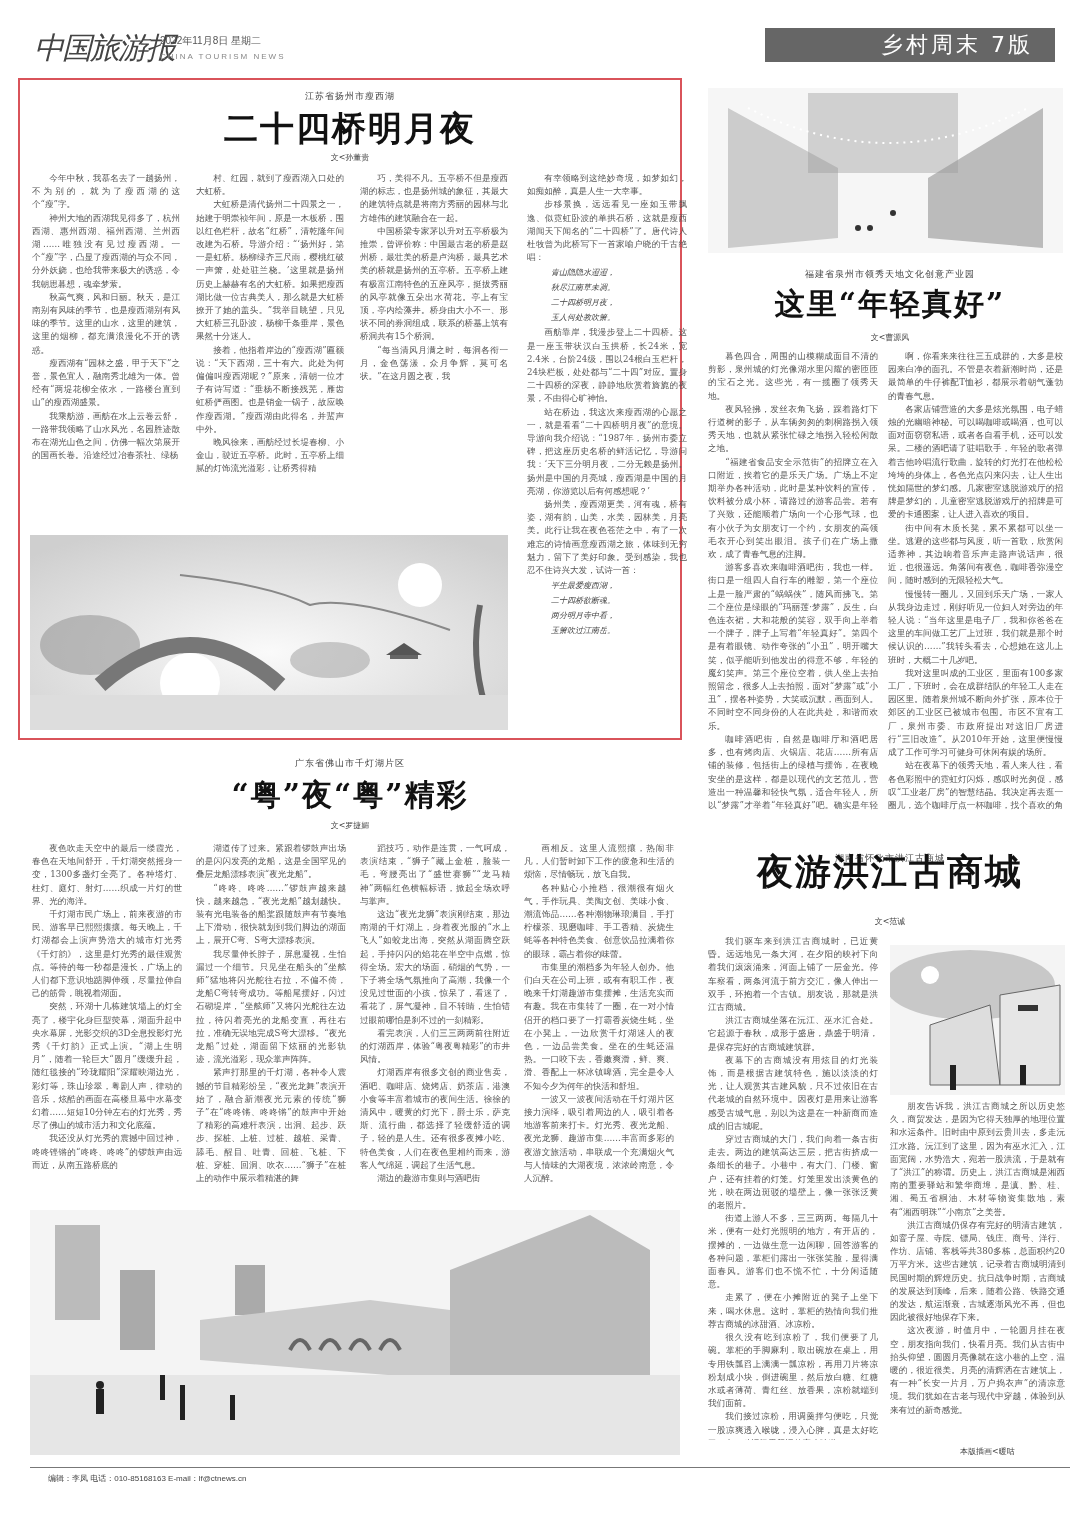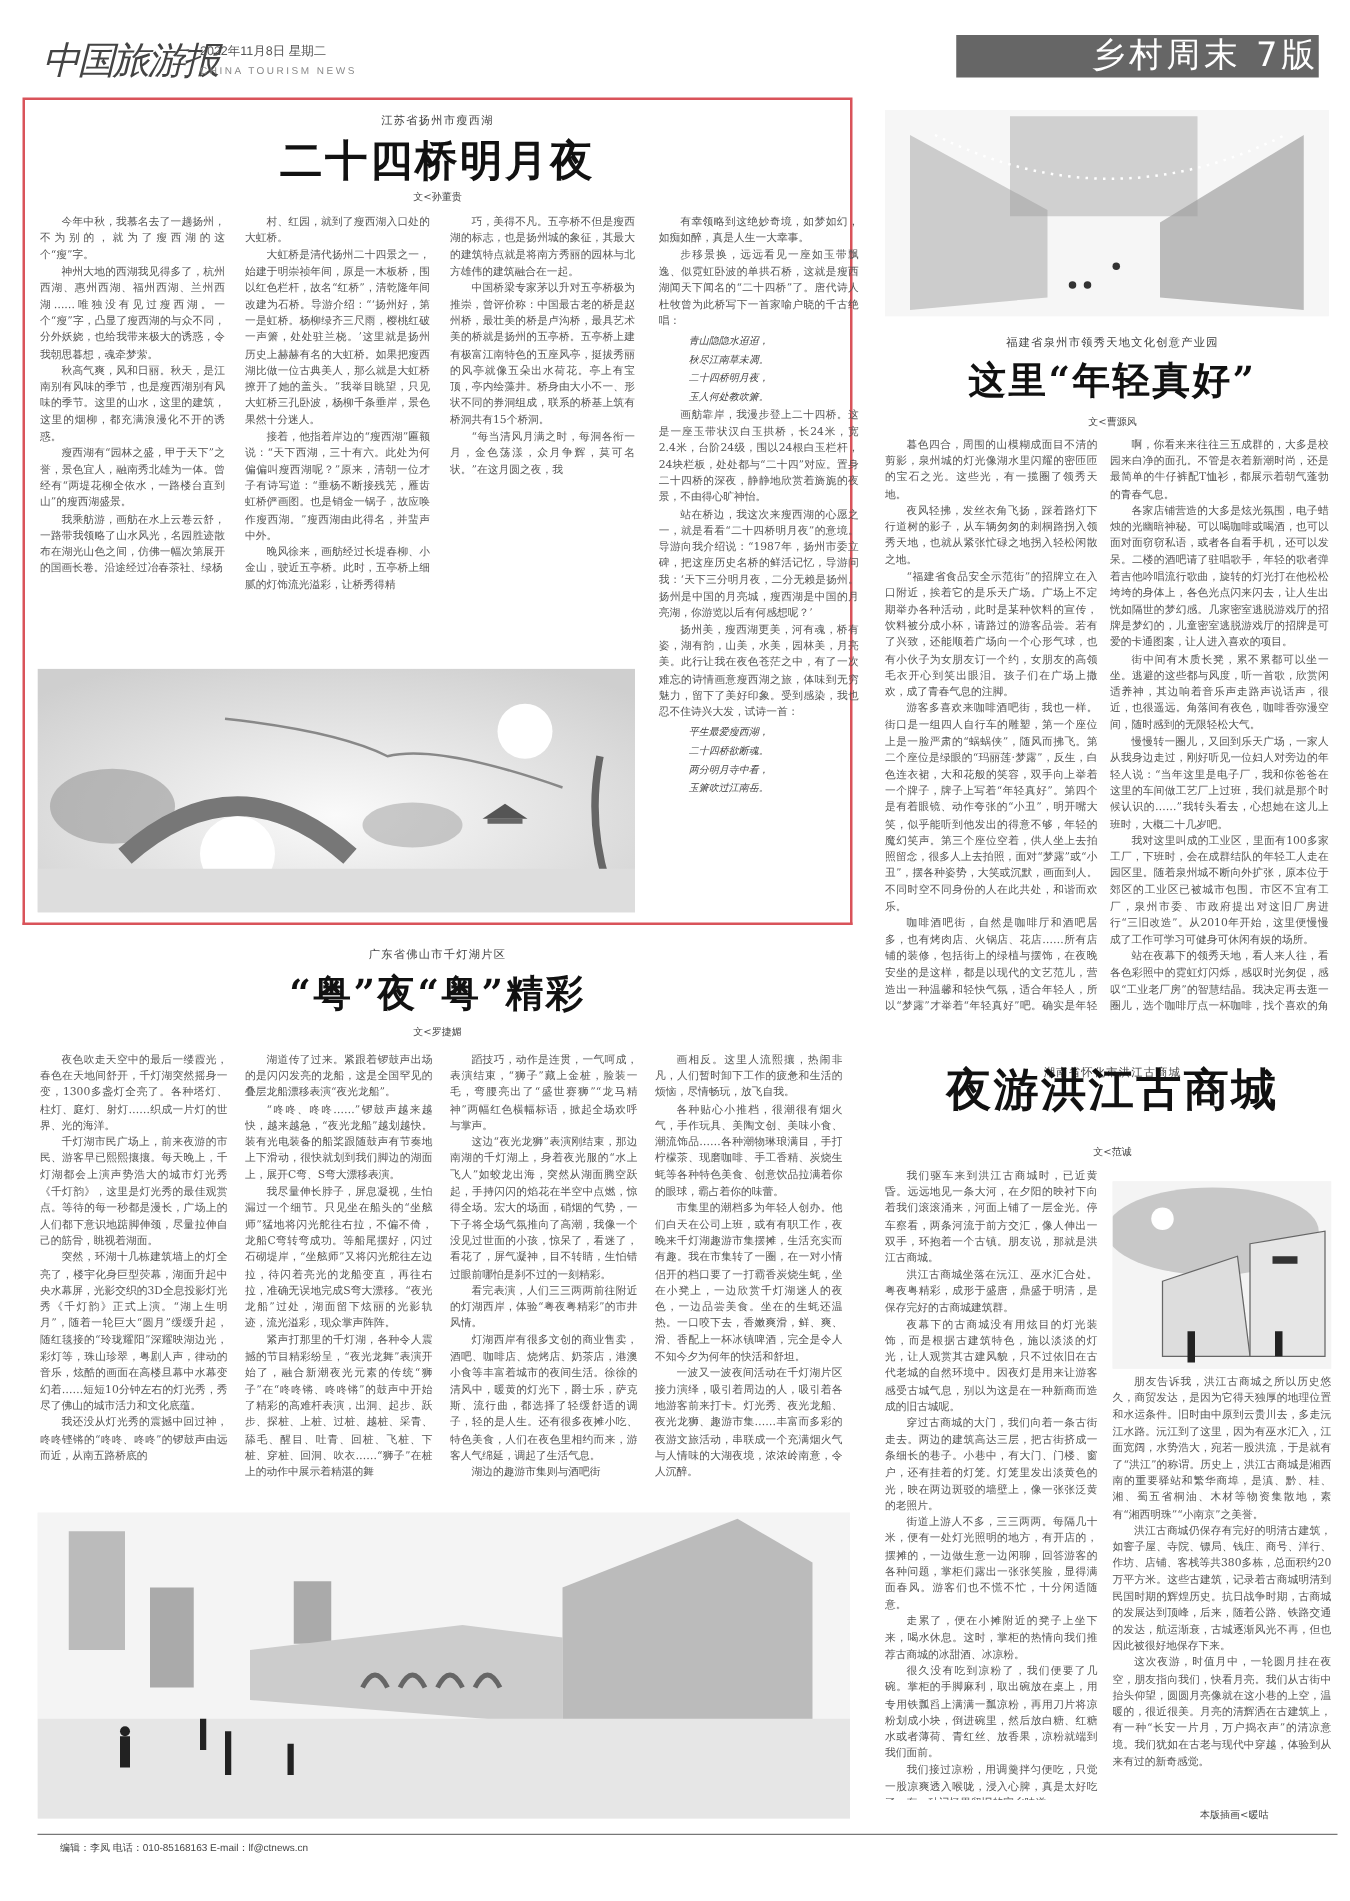--- a/index.html
+++ b/index.html
@@ -3,21 +3,21 @@
 <meta charset="utf-8">
 <style>
   html, body { margin:0; padding:0; background:#fff; }
   body { width:1080px; height:1521px; position:relative; overflow:hidden;
          font-family:"DejaVu Serif", serif; color:#333; }
   .abs { position:absolute; }
   .masthead-logo { left:34px; top:28px; font-size:30px; font-family:Liberation Serif, serif; color:#444; letter-spacing:-2px; font-style:italic; }
   .masthead-date { left:160px; top:34px; font-size:10px; font-family:"Liberation Sans", sans-serif; color:#555; }
   .masthead-en { left:160px; top:52px; font-size:8px; font-family:"Liberation Sans", sans-serif; color:#888; letter-spacing:2px; }
   .section-banner { left:765px; top:28px; width:290px; height:34px; background:#666; color:#fff;
-         font-family:"DejaVu Sans", sans-serif; font-size:27px; text-align:right; padding-right:0; box-sizing:border-box; line-height:34px; letter-spacing:3px; }
+         font-family:"DejaVu Sans", sans-serif; font-size:22px; text-align:right; padding-right:22px; box-sizing:border-box; line-height:34px; letter-spacing:3px; }
   .head-rule { left:18px; top:78px; width:664px; height:2px; background:#d9535a; }
   .feature-box { left:18px; top:80px; width:664px; height:660px; border:2px solid #d9535a; border-top:none; box-sizing:border-box; }
   .kicker { font-family:"DejaVu Sans", sans-serif; font-size:9px; color:#444; text-align:center; letter-spacing:1px; }
   .headline { font-family:"DejaVu Serif", serif; font-weight:bold; color:#111; text-align:center; letter-spacing:2px; }
   .byline { font-family:"DejaVu Sans", sans-serif; font-size:8px; color:#444; text-align:center; }
   .col { font-size:8.6px; line-height:13.2px; color:#555; text-align:justify; overflow:hidden; font-family:"DejaVu Serif", serif; }
   .col p { margin:0; text-indent:2em; }
   .poem { margin:2px 0 2px 3em; font-size:8px; line-height:13px; color:#444; font-style:italic; }
   .illus { background:#eee; overflow:hidden; }
   .footer-rule { left:30px; top:1467px; width:1040px; height:1px; background:#777; }
@@ -170,21 +170,21 @@
       <rect x="150" y="175" width="5" height="35" fill="#222"></rect>
     <rect x="200" y="185" width="5" height="25" fill="#222"></rect>
   </svg>
 </div>
 
 <div class="abs kicker" style="left:700px; top:852px; width:380px;">湖南省怀化市洪江古商城</div>
 <div class="abs headline" style="left:700px; top:848px; width:380px; font-size:36px;">夜游洪江古商城</div>
 <div class="abs byline" style="left:700px; top:916px; width:380px;">文&lt;范诚</div>
 <div class="abs col" style="left:708px; top:935px; width:170px; height:505px;">
     <p>我们驱车来到洪江古商城时，已近黄昏。远远地见一条大河，在夕阳的映衬下向着我们滚滚涌来，河面上铺了一层金光。停车察看，两条河流于前方交汇，像人伸出一双手，环抱着一个古镇。朋友说，那就是洪江古商城。</p>
-    <p>洪江古商城坐落在沅江、巫水汇合处。粤夜粤精彩，成形于盛唐，鼎盛于明清，是保存完好的古商城建筑群。</p>
+    <p>洪江古商城坐落在沅江、巫水汇合处。它起源于春秋，成形于盛唐，鼎盛于明清，是保存完好的古商城建筑群。</p>
     <p>夜幕下的古商城没有用炫目的灯光装饰，而是根据古建筑特色，施以淡淡的灯光，让人观赏其古建风貌，只不过依旧在古代老城的自然环境中。因夜灯是用来让游客感受古城气息，别以为这是在一种新商而造成的旧古城呢。</p>
     <p>穿过古商城的大门，我们向着一条古街走去。两边的建筑高达三层，把古街挤成一条细长的巷子。小巷中，有大门、门楼、窗户，还有挂着的灯笼。灯笼里发出淡黄色的光，映在两边斑驳的墙壁上，像一张张泛黄的老照片。</p>
     <p>街道上游人不多，三三两两。每隔几十米，便有一处灯光照明的地方，有开店的，摆摊的，一边做生意一边闲聊，回答游客的各种问题，掌柜们露出一张张笑脸，显得满面春风。游客们也不慌不忙，十分闲适随意。</p>
     <p>走累了，便在小摊附近的凳子上坐下来，喝水休息。这时，掌柜的热情向我们推荐古商城的冰甜酒、冰凉粉。</p>
     <p>很久没有吃到凉粉了，我们便要了几碗。掌柜的手脚麻利，取出碗放在桌上，用专用铁瓢舀上满满一瓢凉粉，再用刀片将凉粉划成小块，倒进碗里，然后放白糖、红糖水或者薄荷、青红丝、放香果，凉粉就端到我们面前。</p>
     <p>我们接过凉粉，用调羹拌匀便吃，只觉一股凉爽透入喉咙，浸入心脾，真是太好吃了，有一种记忆里留旧的家乡味道。</p>
   </div>
 <div class="abs illus" style="left:890px; top:945px; width:175px; height:150px; background:#f4f4f4;">
   <svg width="175" height="150" viewBox="0 0 175 150">
     <rect width="175" height="150" fill="#f4f4f4"></rect>

